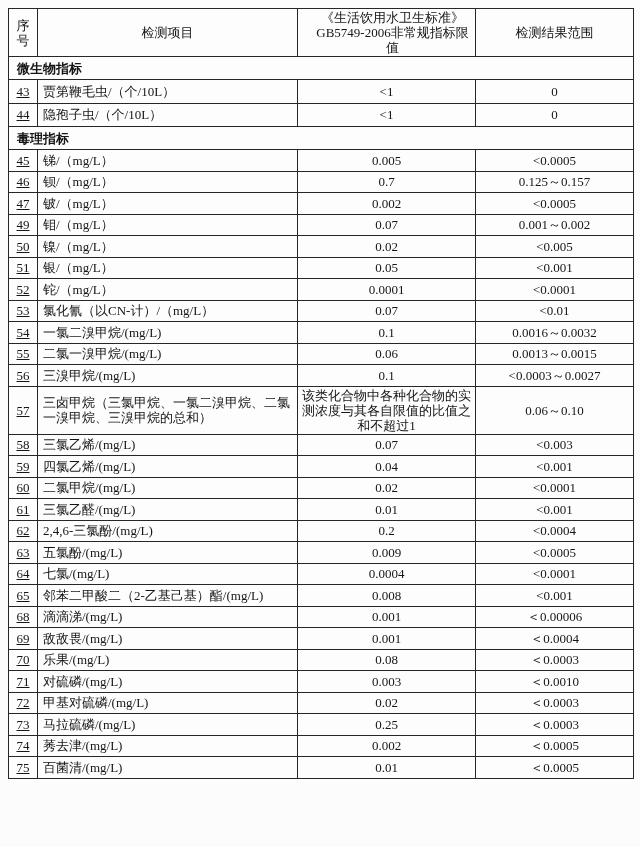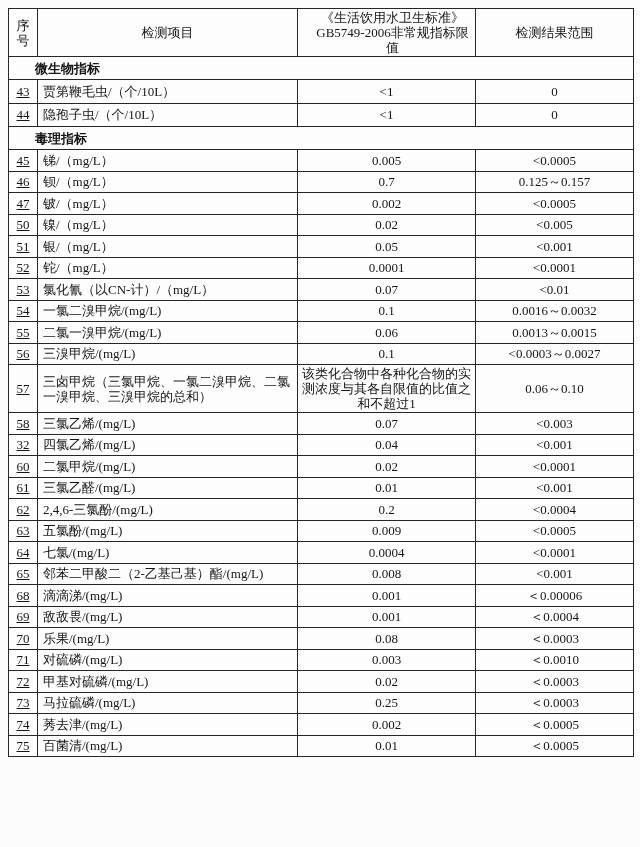--- a/index.html
+++ b/index.html
@@ -40,21 +40,21 @@
   }
   thead tr { height: 47px; }
   thead th { text-align: center; vertical-align: middle; font-size: 13px; }
   .hdr-line { display: block; margin-left: 12px; }
   tbody tr { height: 21.5px; }
   tbody tr.row-lg { height: 23.5px; }
   tr.section-row { height: 23px; }
   td.section-cell {
     font-weight: bold;
     text-align: left;
-    padding-left: 26px;
+    padding-left: 8px;
     vertical-align: middle;
     font-size: 13px;
   }
   td.c-no {
     text-align: center;
     vertical-align: middle;
     text-decoration: underline;
   }
   td.c-item {
     text-align: left;
@@ -119,20 +119,26 @@
           <td class="c-limit">0.7</td>
           <td class="c-result">0.125～0.157</td>
         </tr>
         <tr>
           <td class="c-no">47</td>
           <td class="c-item">铍/（mg/L）</td>
           <td class="c-limit">0.002</td>
           <td class="c-result">&lt;0.0005</td>
         </tr>
         <tr>
+          <td class="c-no">49</td>
+          <td class="c-item">钼/（mg/L）</td>
+          <td class="c-limit">0.07</td>
+          <td class="c-result">0.001～0.002</td>
+        </tr>
+        <tr>
           <td class="c-no">50</td>
           <td class="c-item">镍/（mg/L）</td>
           <td class="c-limit">0.02</td>
           <td class="c-result">&lt;0.005</td>
         </tr>
         <tr>
           <td class="c-no">51</td>
           <td class="c-item">银/（mg/L）</td>
           <td class="c-limit">0.05</td>
           <td class="c-result">&lt;0.001</td>
@@ -173,21 +179,21 @@
           <td class="c-limit">该类化合物中各种化合物的实测浓度与其各自限值的比值之和不超过1</td>
           <td class="c-result">0.06～0.10</td>
         </tr>
         <tr>
           <td class="c-no">58</td>
           <td class="c-item">三氯乙烯/(mg/L)</td>
           <td class="c-limit">0.07</td>
           <td class="c-result">&lt;0.003</td>
         </tr>
         <tr>
-          <td class="c-no">32</td>
+          <td class="c-no">59</td>
           <td class="c-item">四氯乙烯/(mg/L)</td>
           <td class="c-limit">0.04</td>
           <td class="c-result">&lt;0.001</td>
         </tr>
         <tr>
           <td class="c-no">60</td>
           <td class="c-item">二氯甲烷/(mg/L)</td>
           <td class="c-limit">0.02</td>
           <td class="c-result">&lt;0.0001</td>
         </tr>

